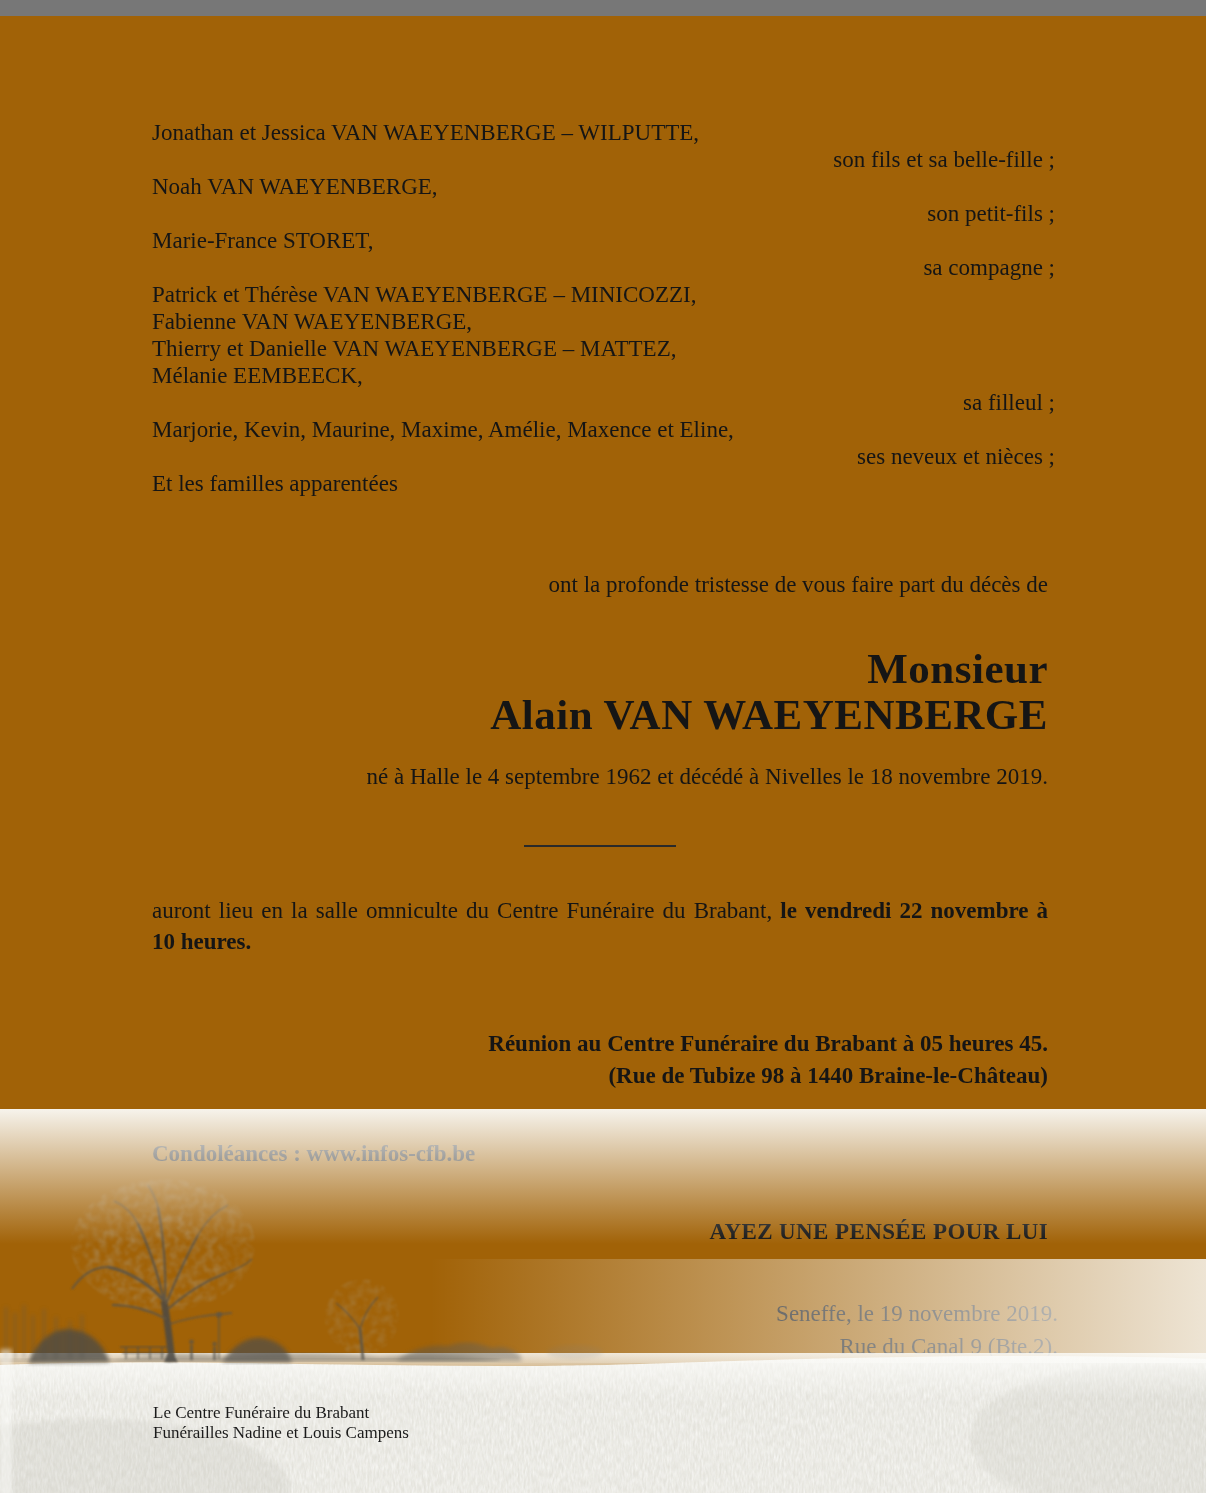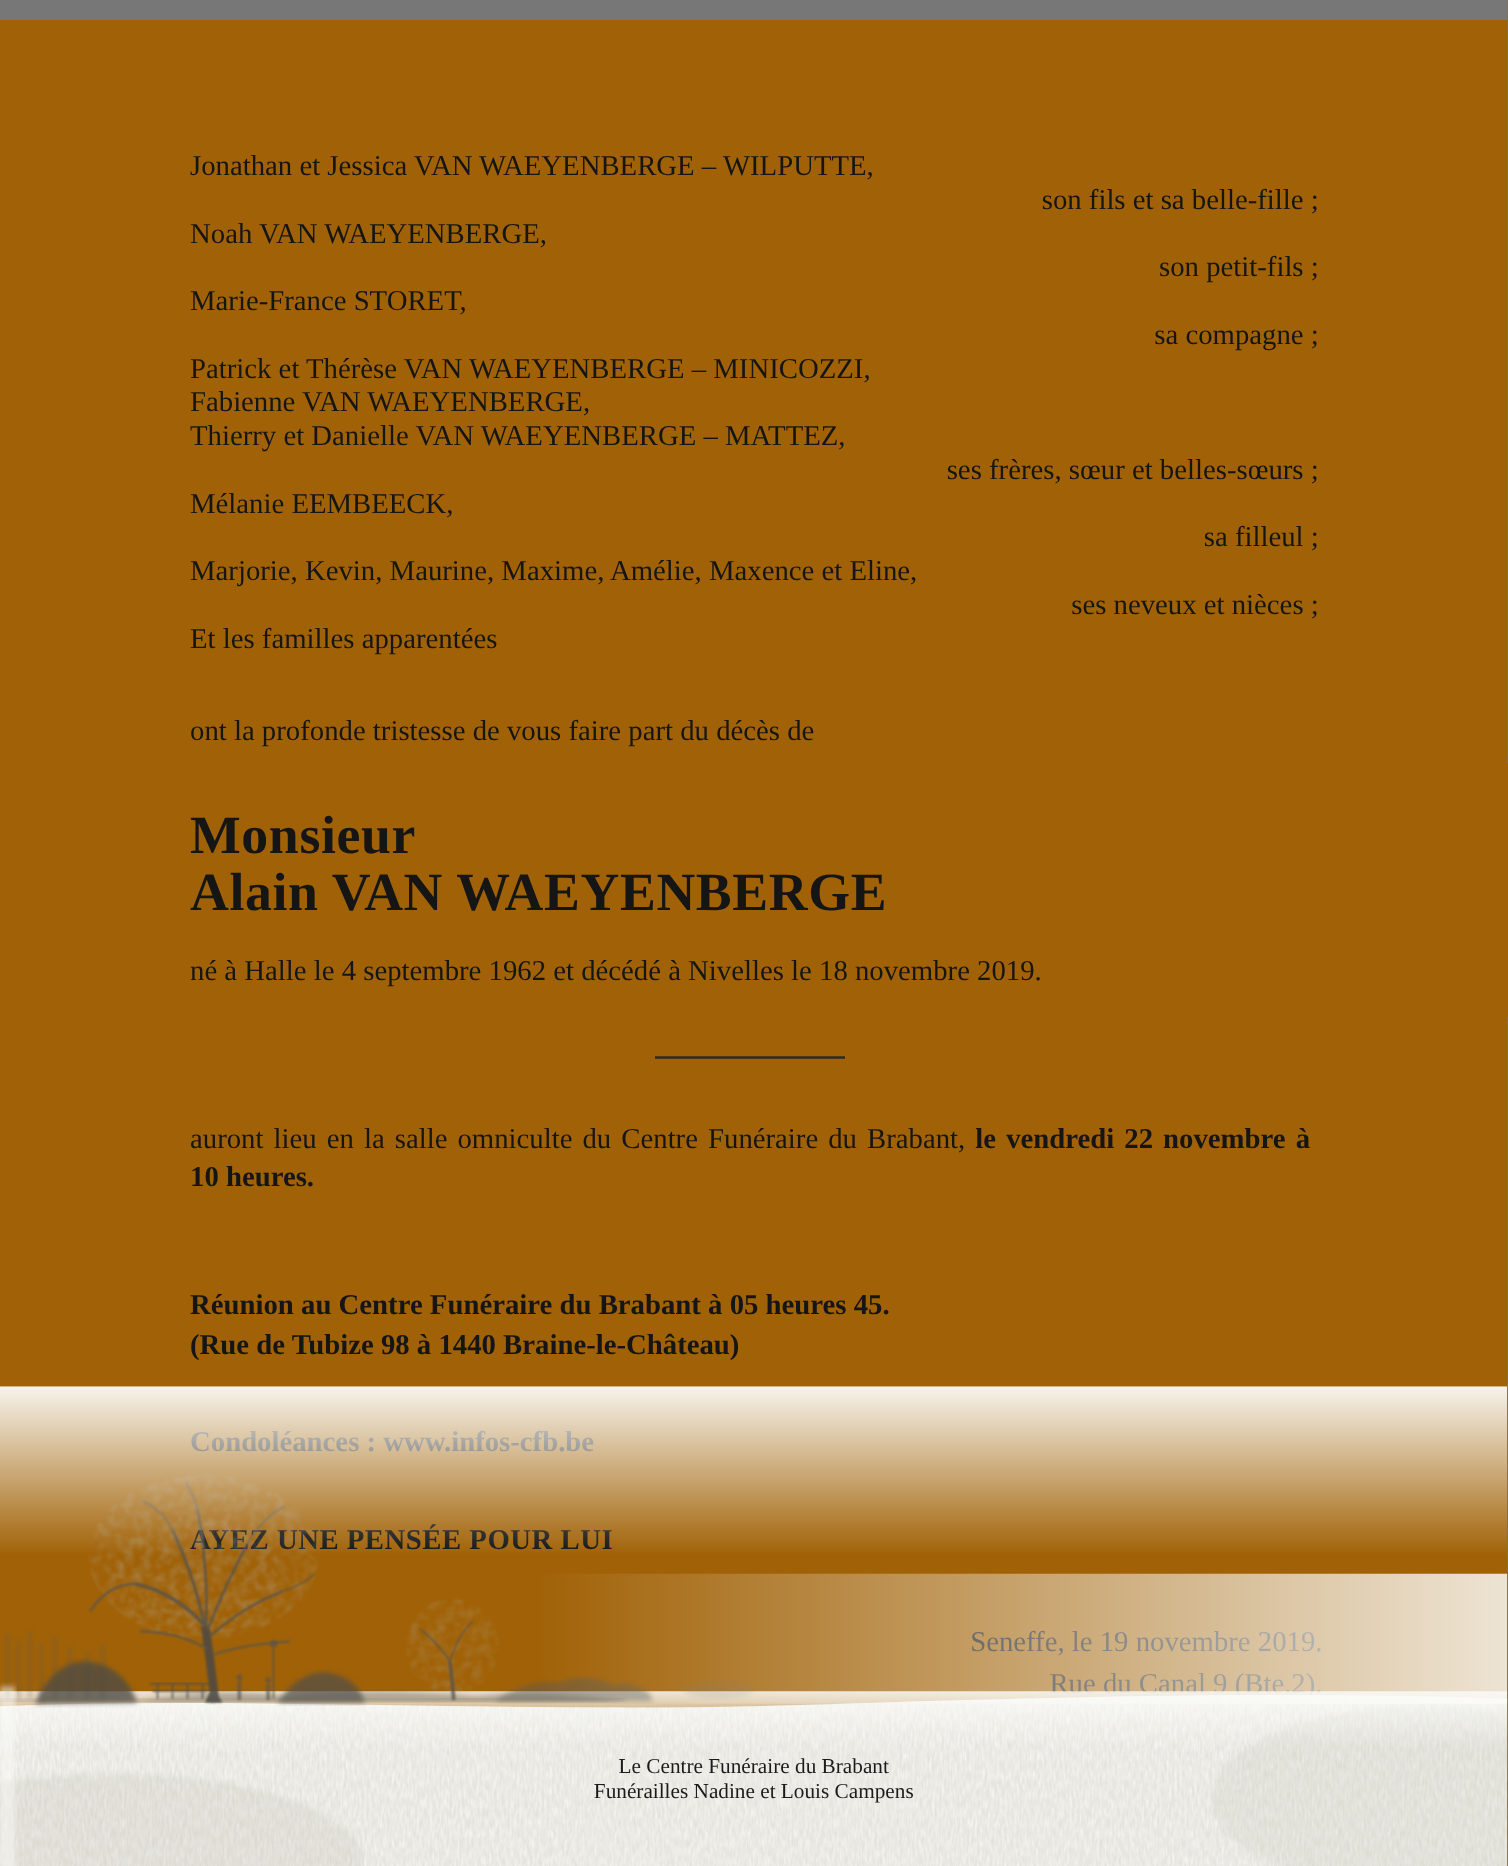--- a/index.html
+++ b/index.html
@@ -12,54 +12,53 @@
     font-family:"Liberation Serif","DejaVu Serif",serif;
     color:#151515;
   }
   .abs{position:absolute;}
   
   .family{left:152px;right:151px;top:103px;font-size:23px;line-height:27px;}
   .fline{white-space:nowrap;}
   .fline.names{text-align:left;}
   .fline.relation{text-align:right;}
   
-  .col-center{left:152px;right:158px;text-align:left;}
+  .col-center{left:152px;right:158px;text-align:right;}
   .intro{top:556px;font-size:23px;}
   .headline{top:630px;font-size:43px;font-weight:bold;line-height:46px;letter-spacing:0.5px;}
   .dates{top:748px;font-size:23px;}
   .divider{top:829px;left:524px;width:152px;height:2px;background:#2a2a2a;}
   
   .funeral{left:152px;width:896px;top:879px;font-size:23px;line-height:31px;}
   .funeral .jline{text-align:justify;text-align-last:justify;}
   .funeral .jline.first{text-indent:63px;}
   .funeral .lastline{text-align:left;font-weight:bold;}
   .funeral b{font-weight:bold;}
   .meeting{top:1012px;font-size:23px;font-weight:bold;line-height:32px;}
   .condolences{left:152px;top:1125px;font-size:23px;font-weight:bold;}
   .tribute{top:1203px;font-size:23px;font-weight:bold;letter-spacing:0.4px;}
   .dateline{right:148px;top:1281px;font-size:23px;line-height:33px;text-align:right;}
-  .footer{left:153px;right:153px;top:1387px;font-size:17px;line-height:20px;text-align:center;color:#1b1b1b;}
+  .footer{left:153px;right:153px;top:1387px;font-size:17px;line-height:20px;text-align:left;color:#1b1b1b;}
   .landscape{left:0;top:1093px;width:1206px;height:400px;}
 </style>
 </head>
 <body>
 
 <div class="page">
 
   <div class="abs family">
     <div class="fline names">Jonathan et Jessica VAN WAEYENBERGE – WILPUTTE,</div>
     <div class="fline relation">son fils et sa belle-fille ;</div>
     <div class="fline names">Noah VAN WAEYENBERGE,</div>
     <div class="fline relation">son petit-fils ;</div>
     <div class="fline names">Marie-France STORET,</div>
     <div class="fline relation">sa compagne ;</div>
     <div class="fline names">Patrick et Thérèse VAN WAEYENBERGE – MINICOZZI,</div>
     <div class="fline names">Fabienne VAN WAEYENBERGE,</div>
     <div class="fline names">Thierry et Danielle VAN WAEYENBERGE – MATTEZ,</div>
-    <div class="fline relation">ses frères, sœur et belles-sœurs ;</div>
     <div class="fline names">Mélanie EEMBEECK,</div>
     <div class="fline relation">sa filleul ;</div>
     <div class="fline names">Marjorie, Kevin, Maurine, Maxime, Amélie, Maxence et Eline,</div>
     <div class="fline relation">ses neveux et nièces ;</div>
     <div class="fline names">Et les familles apparentées</div>
   </div>
 
   <div class="abs col-center intro">ont la profonde tristesse de vous faire part du décès de</div>
 
   <div class="abs col-center headline">

